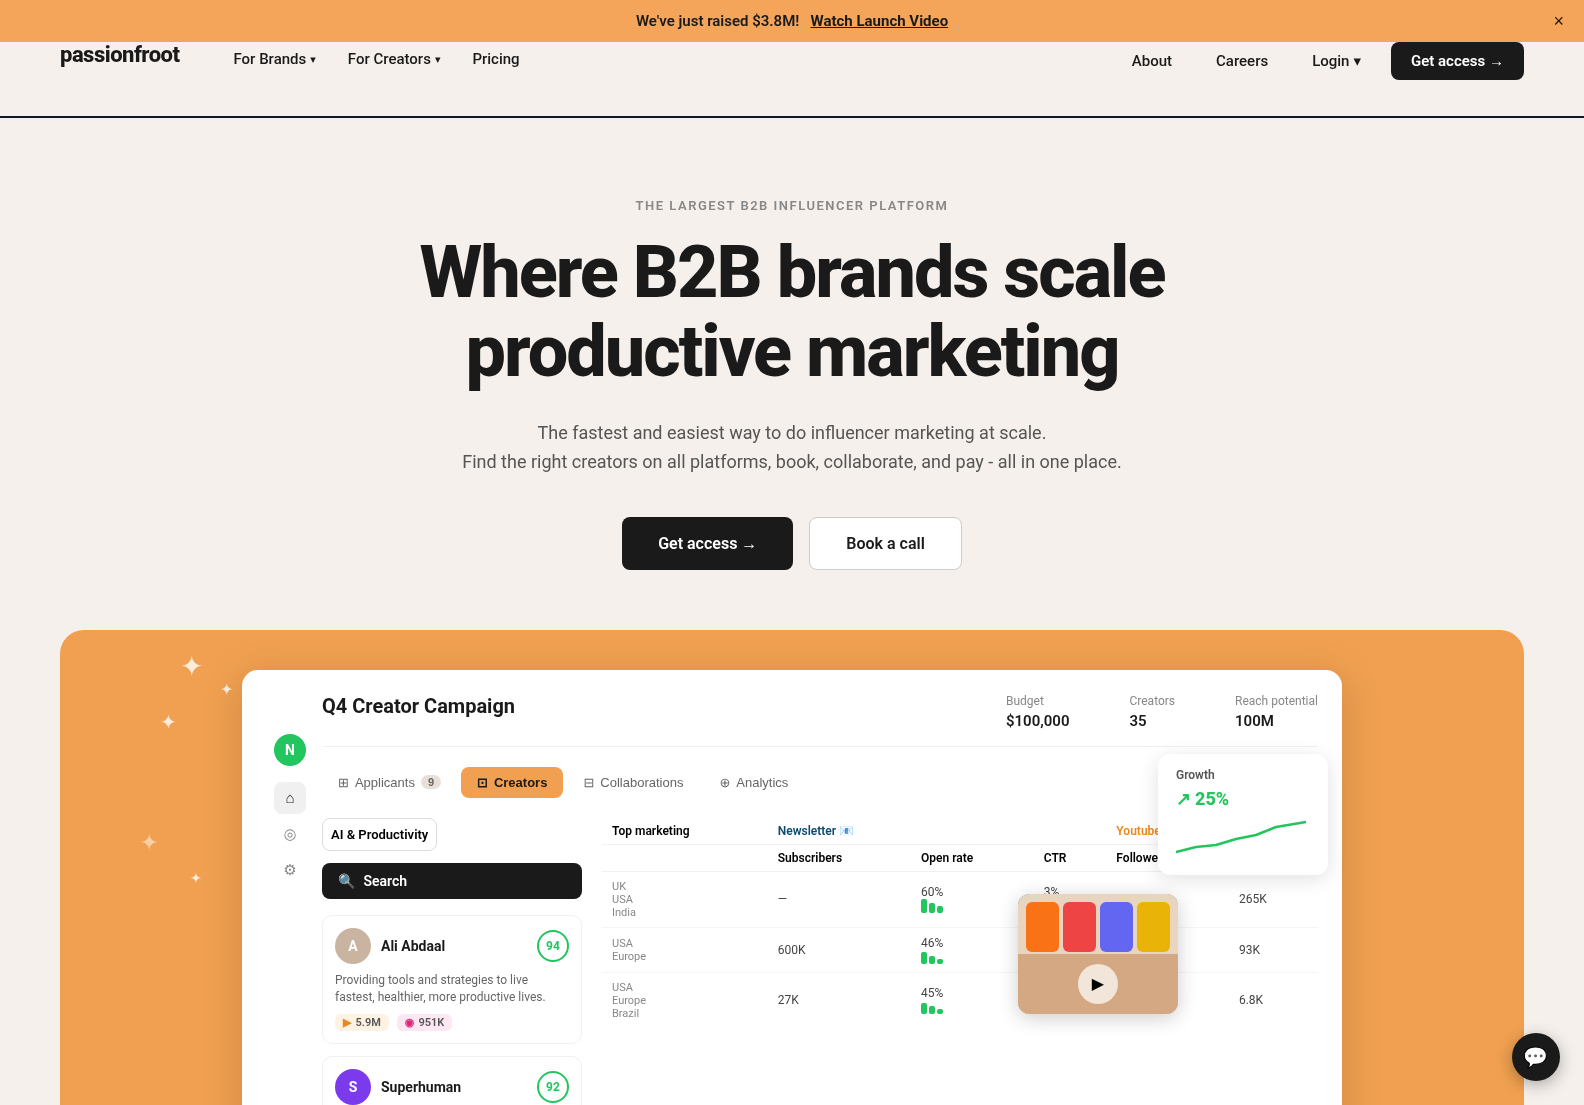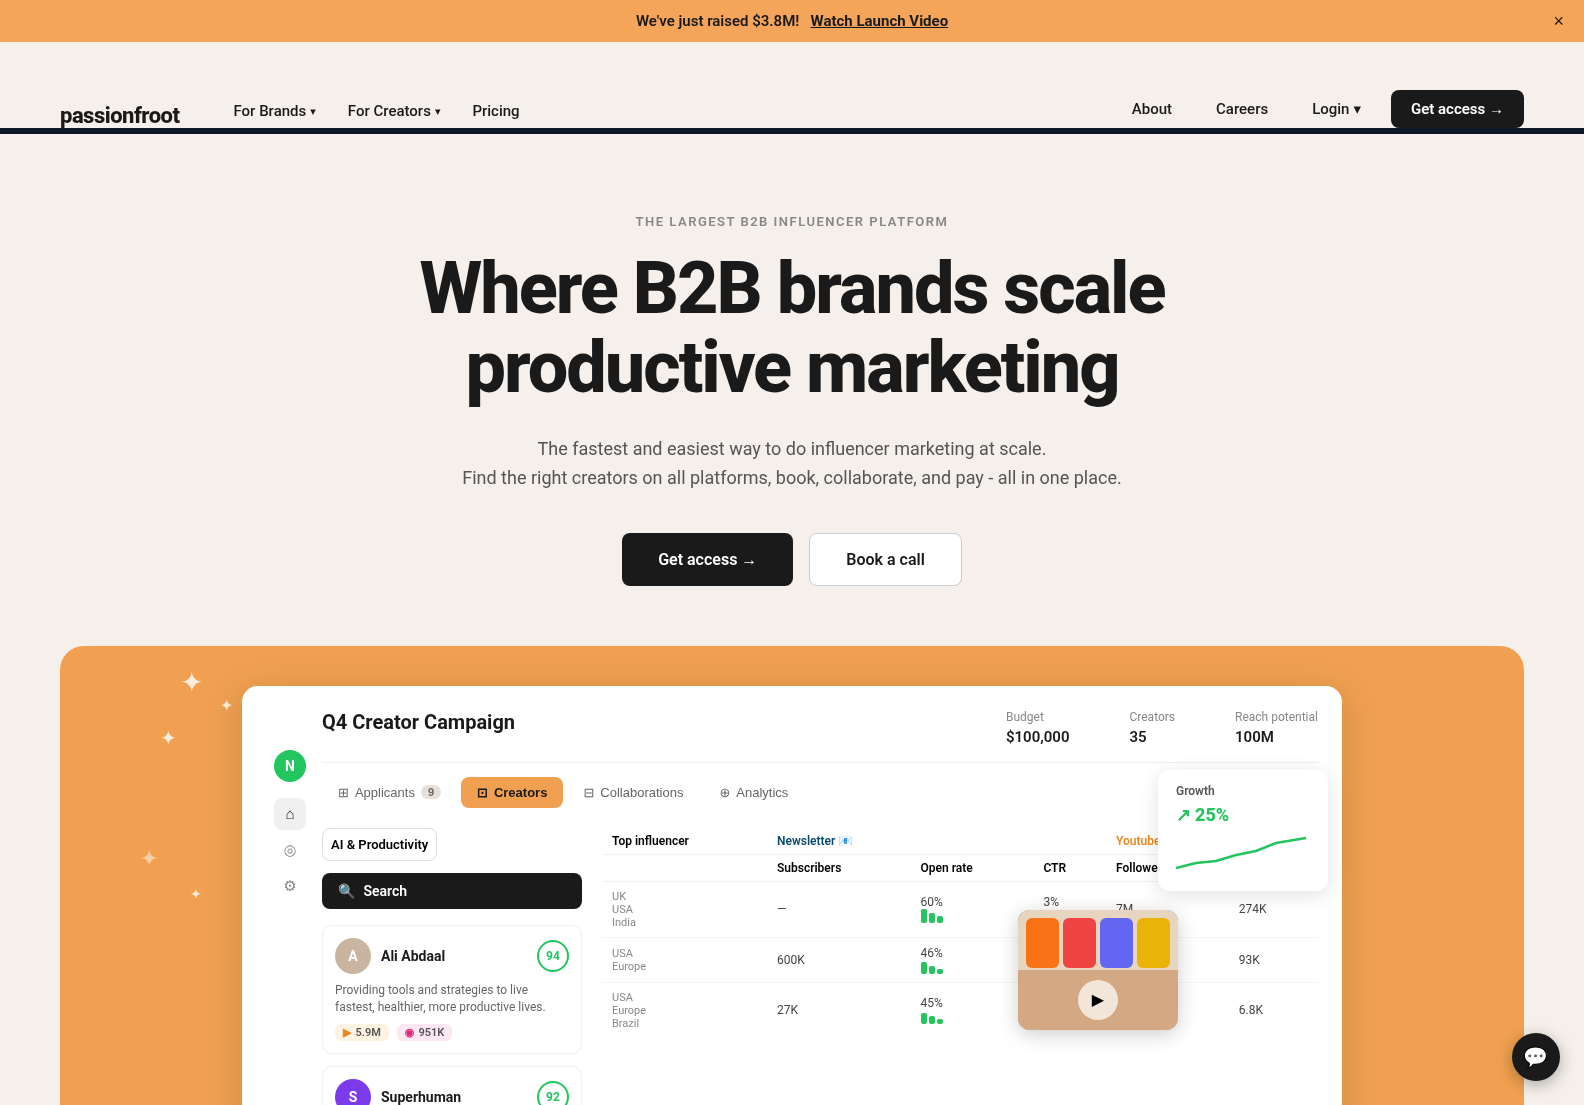--- a/index.html
+++ b/index.html
@@ -25,24 +25,24 @@
       border: none;
       font-size: 18px;
       cursor: pointer;
       color: #1a1a1a;
     }
 
     
     nav {
       background: #f5f0eb;
       display: flex;
-      align-items: flex-end;
+      align-items: flex-start;
       padding: 0 60px;
-      height: 92px;
-      border-bottom: 6px solid #0f172a;
+      height: 76px;
+      border-bottom: 2px solid #0f172a;
     }
     .nav-logo {
       font-size: 22px;
       font-weight: 800;
       color: #1a1a1a;
       letter-spacing: -0.5px;
       margin-right: 40px;
       text-decoration: none;
     }
     .nav-left { display: flex; align-items: center; gap: 4px; flex: 1; }
@@ -163,21 +163,21 @@
       margin: 0 auto;
       max-width: 1100px;
       box-shadow: 0 8px 40px rgba(0,0,0,0.15);
       position: relative;
     }
 
     .campaign-header {
       display: flex;
       align-items: flex-start;
       gap: 40px;
-      margin-bottom: 14px;
+      margin-bottom: 20px;
       padding-bottom: 16px;
       border-bottom: 1px solid #f0f0f0;
     }
     .campaign-title { font-size: 20px; font-weight: 700; color: #1a1a1a; }
     .campaign-stats { display: flex; gap: 60px; margin-left: auto; }
     .stat-item { text-align: left; }
     .stat-label { font-size: 12px; color: #888; margin-bottom: 4px; }
     .stat-value { font-size: 15px; font-weight: 600; color: #1a1a1a; }
 
     .campaign-tabs {
@@ -541,21 +541,21 @@
 
               </div>
 
             </div>
           </div>
 
           <div class="right-panel">
             <table class="data-table">
               <thead>
                 <tr>
-                  <th>Top influencer</th>
+                  <th>Top marketing</th>
                   <th class="newsletter" colspan="3">Newsletter 📧</th>
                   <th class="youtube" colspan="2">Youtube ▶</th>
                 </tr>
                 <tr>
                   <th></th>
                   <th>Subscribers</th>
                   <th>Open rate</th>
                   <th>CTR</th>
                   <th>Followers</th>
                   <th>Views</th>
@@ -576,21 +576,21 @@
                     </div>
                   </td>
                   <td>
                     3%
                     <div class="bar-group">
                       <div class="bar" style="background:#6b7280;height:8px;"></div>
                       <div class="bar" style="background:#6b7280;height:5px;"></div>
                     </div>
                   </td>
                   <td>7M</td>
-                  <td>274K</td>
+                  <td>265K</td>
                 </tr>
                 <tr>
                   <td style="white-space:pre-line;font-size:11px;color:#888;">USA
 Europe</td>
                   <td>600K</td>
                   <td>
                     46%
                     <div class="bar-group">
                       <div class="bar" style="background:#22c55e;height:12px;"></div>
                       <div class="bar" style="background:#22c55e;height:8px;"></div>

